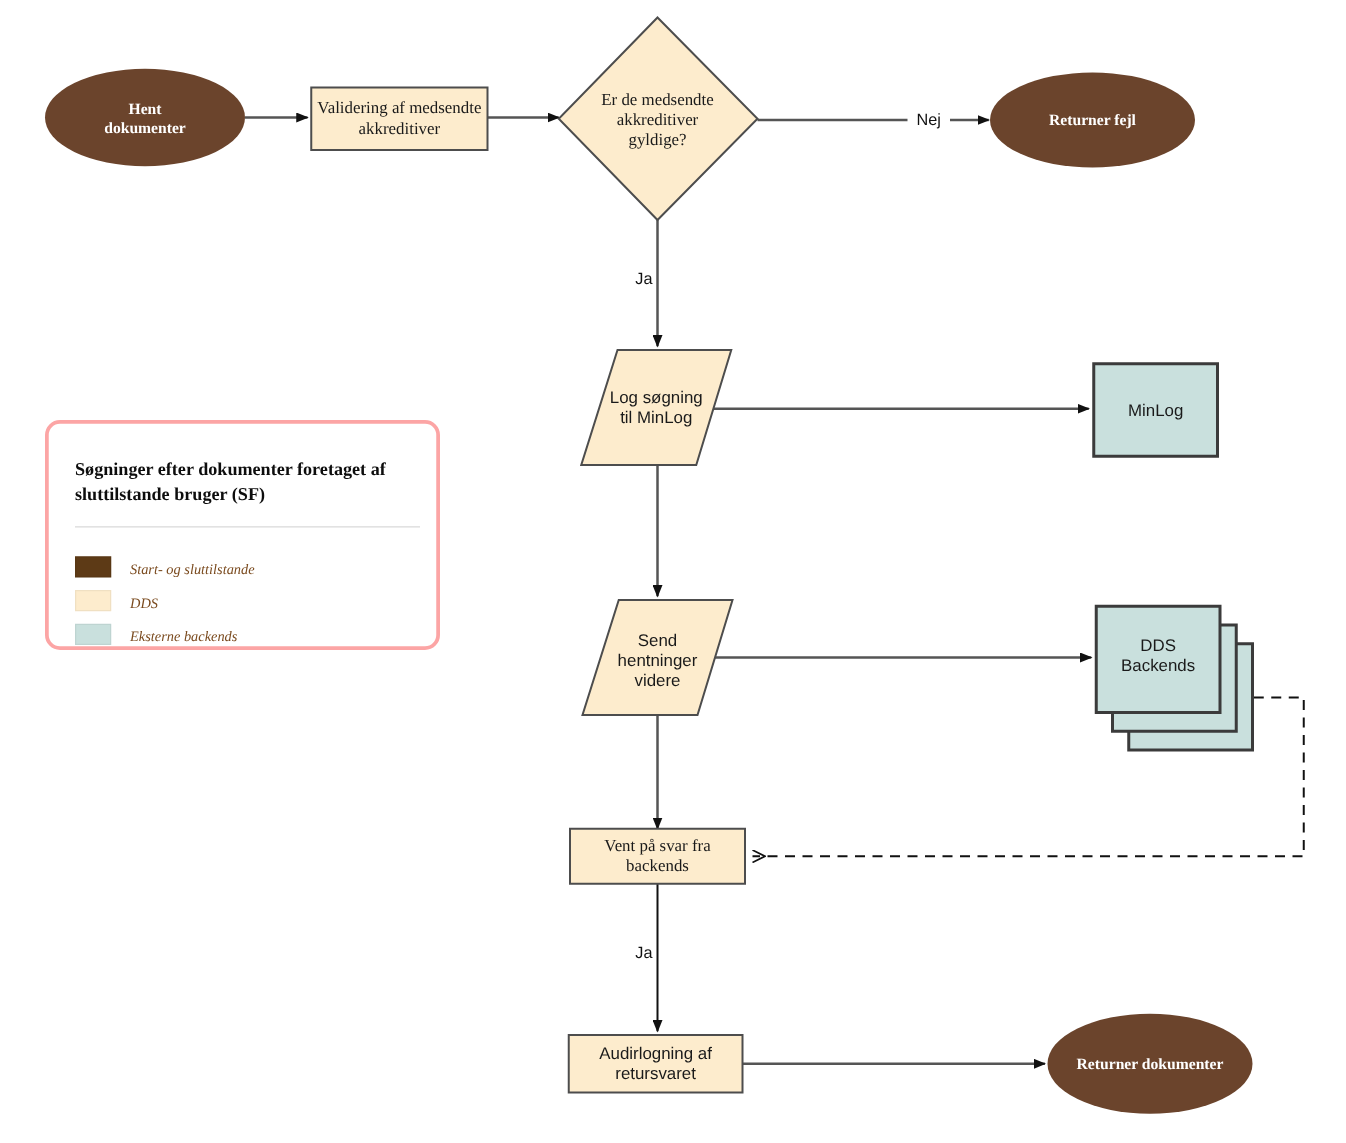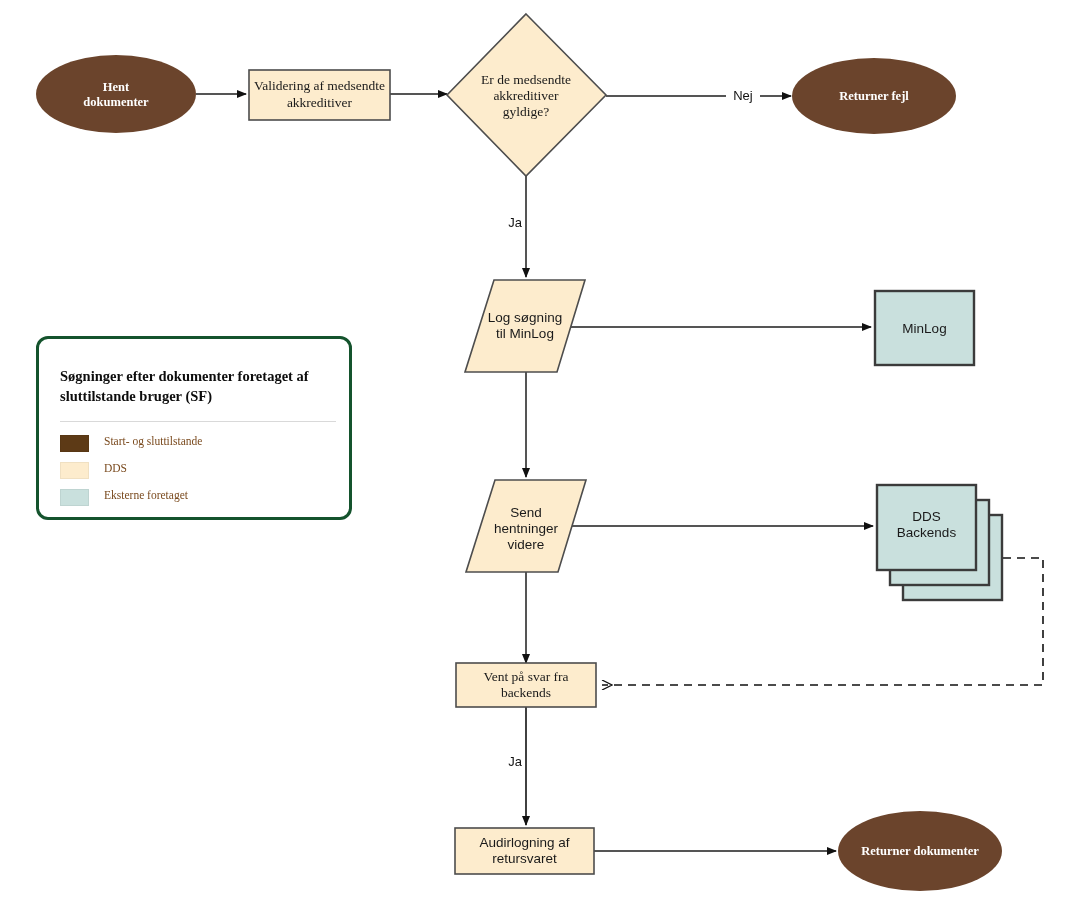--- a/index.html
+++ b/index.html
@@ -4,26 +4,26 @@
 <style>
   html,body{margin:0;padding:0;background:#ffffff;}
   body{width:1077px;height:914px;overflow:hidden;font-family:"Liberation Sans",sans-serif;}
   #canvas{position:relative;width:1077px;height:914px;background:#ffffff;}
   svg.flow{position:absolute;left:0;top:0;width:1077px;height:914px;}
   .node-label-serif{font-family:"Liberation Serif",serif;font-size:13.5px;fill:#1a1a1a;}
   .node-label-sans{font-family:"Liberation Sans",sans-serif;font-size:13.5px;fill:#1a1a1a;}
   .terminal-label{font-family:"Liberation Serif",serif;font-size:12.5px;font-weight:bold;fill:#ffffff;}
   .edge-label{font-family:"Liberation Sans",sans-serif;font-size:13px;fill:#111111;}
   .legend-box{position:absolute;left:36px;top:336px;width:316px;height:184px;background:#ffffff;
-    border:3px solid #14532d;border-radius:12px;box-sizing:border-box;}
+    border:3px solid #fca5a5;border-radius:12px;box-sizing:border-box;}
   .legend-title{position:absolute;left:21px;top:28px;width:276px;
     font-family:"Liberation Serif",serif;font-size:14.5px;font-weight:bold;color:#0d0d0d;line-height:1.35;}
   .legend-rule{position:absolute;left:21px;top:82px;width:276px;height:1px;background:#d9d9d9;}
   .legend-rows{position:absolute;left:21px;top:96px;width:280px;}
-  .legend-row{display:flex;align-items:flex-start;height:27px;}
+  .legend-row{display:flex;align-items:flex-end;height:27px;font-style:italic;}
   .legend-swatch{width:27px;height:15px;border:1px solid rgba(0,0,0,0.05);margin-right:15px;flex:0 0 auto;}
   .legend-text{font-family:"Liberation Serif",serif;font-size:11.5px;color:#7a4a1e;white-space:nowrap;}
 </style>
 </head>
 <body>
 
 <div id="canvas">
 
   <svg class="flow" viewBox="0 0 1077 914">
     <defs>
@@ -146,18 +146,18 @@
       <div class="legend-row">
         <span class="legend-swatch" style="background:#5d3a16;"></span>
         <span class="legend-text">Start- og sluttilstande</span>
       </div>
       <div class="legend-row">
         <span class="legend-swatch" style="background:#fdeccd;"></span>
         <span class="legend-text">DDS</span>
       </div>
       <div class="legend-row">
         <span class="legend-swatch" style="background:#c9e0dd;"></span>
-        <span class="legend-text">Eksterne foretaget</span>
+        <span class="legend-text">Eksterne backends</span>
       </div>
     </div>
   </div>
 
 </div>
 
 </body></html>

